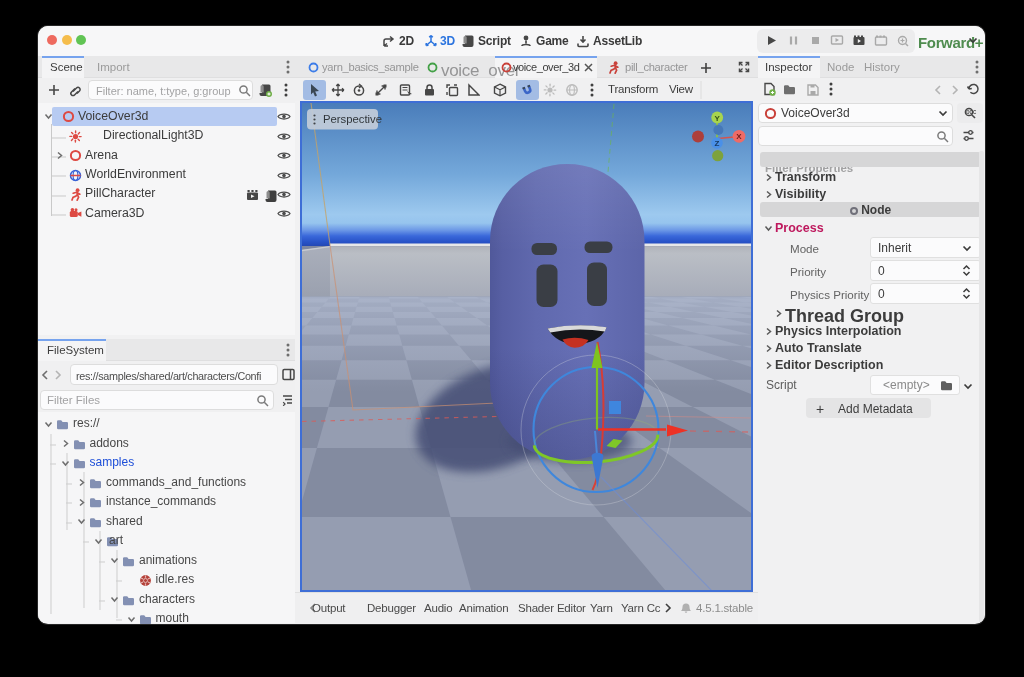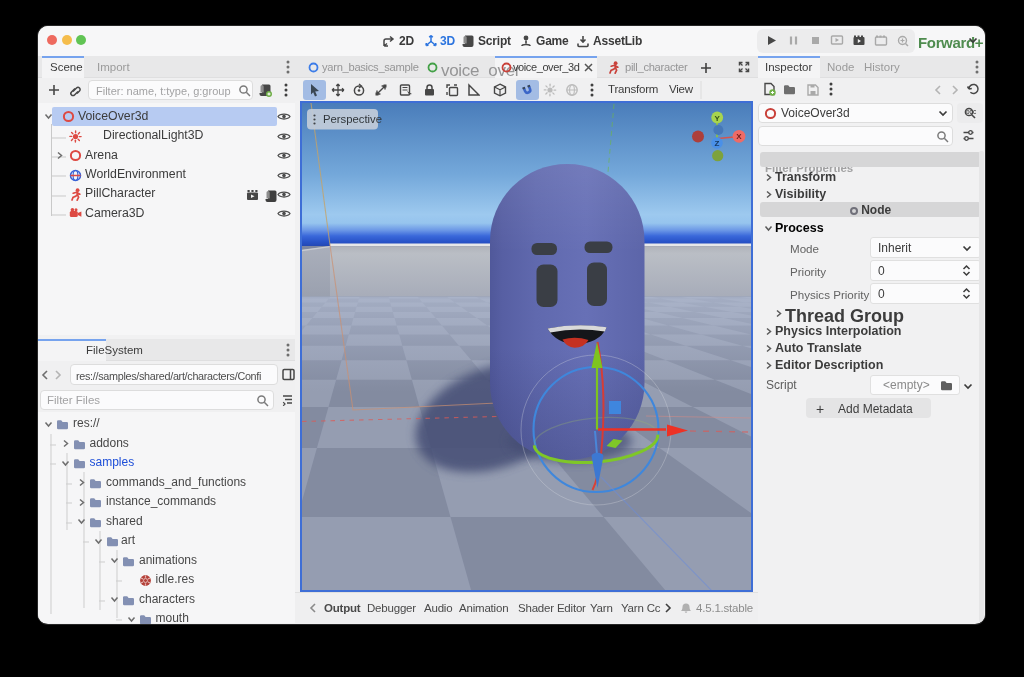--- a/index.html
+++ b/index.html
@@ -197,21 +197,21 @@
       <path d="M1.5 1 h2.2 v2 h-2.2 Z M5.4 1 h2.2 v2 h-2.2 Z M9.3 1 h2.2 v2 h-2.2 Z" fill="#474747"></path>
       <path d="M5 5.5 L8.5 7.2 L5 9 Z" fill="#f4f4f4"></path>
     </svg>
 <svg style="position:absolute;left:226px;top:162.5px;" width="13" height="13" viewBox="0 0 13 13">
       <path d="M4 1.5 h7 a1.5 1.5 0 0 1 1.5 1.5 v8 a2 2 0 0 1 -2 2 h-7 a2 2 0 0 1 -2 -2 v-1 h2.5" fill="#3f3f3f"></path>
       <path d="M2.5 3.5 a 1.6 1.6 0 0 1 3.2 0 v6 h-3.2 Z" fill="#8d8d8d"></path>
     </svg>
 <div class="abs" style="left:0px;top:309px;width:257px;height:4px;background:#f1f1f2"></div>
 <div class="abs" style="left:0px;top:313px;width:257px;height:22px;background:#e8e8e9;border-bottom:1px solid #dfdfe0"></div>
 <div class="abs" style="left:0px;top:313px;width:68px;height:22px;background:#f4f4f5;border-top:2px solid #76a3ee"></div>
-<div class="txt" style="left:9px;top:318px;font-size:11.5px;color:#3c3c3c;font-weight:400;margin-left:39px;">FileSystem</div>
+<div class="txt" style="left:9px;top:318px;font-size:11.5px;color:#3c3c3c;font-weight:400;">FileSystem</div>
 <svg style="position:absolute;left:248px;top:317px;" width="5" height="14" viewBox="0 0 5 14">
       <circle cx="2" cy="2" r="1.5" fill="#6e6e6e"></circle>
       <circle cx="2" cy="7" r="1.5" fill="#6e6e6e"></circle>
       <circle cx="2" cy="12" r="1.5" fill="#6e6e6e"></circle>
     </svg>
 <div class="abs" style="left:0px;top:335px;width:257px;height:28px;background:#f0f0f1"></div>
 <svg style="position:absolute;left:2px;top:343px;" width="11" height="12" viewBox="0 0 11 12">
       <path d="M7 2 L3 6 L7 10" fill="none" stroke="#6e6e6e" stroke-width="1.6"></path>
     </svg>
 <svg style="position:absolute;left:15px;top:343px;" width="11" height="12" viewBox="0 0 11 12">
@@ -321,21 +321,21 @@
 <svg style="position:absolute;left:51.0px;top:489.5px;" width="13" height="12" viewBox="0 0 13 12">
       <path d="M1 3.5 a1.2 1.2 0 0 1 1.2-1.2 h3 l1.4 1.6 h4.2 a1.2 1.2 0 0 1 1.2 1.2 v5 a1.2 1.2 0 0 1 -1.2 1.2 h-8.6 a1.2 1.2 0 0 1 -1.2 -1.2 Z" fill="#8390b3"></path>
     </svg>
 <div class="txt" style="left:68.0px;top:487.5px;font-size:12px;color:#474747;font-weight:400;">shared</div>
 <svg style="position:absolute;left:55.5px;top:510.5px;" width="9" height="9" viewBox="0 0 9 9">
       <path d="M1.5 2.5 L4.5 6 L7.5 2.5" fill="none" stroke="#6e6e6e" stroke-width="1.5"></path>
     </svg>
 <svg style="position:absolute;left:67.5px;top:509.0px;" width="13" height="12" viewBox="0 0 13 12">
       <path d="M1 3.5 a1.2 1.2 0 0 1 1.2-1.2 h3 l1.4 1.6 h4.2 a1.2 1.2 0 0 1 1.2 1.2 v5 a1.2 1.2 0 0 1 -1.2 1.2 h-8.6 a1.2 1.2 0 0 1 -1.2 -1.2 Z" fill="#8390b3"></path>
     </svg>
-<div class="txt" style="left:83px;top:507.0px;font-size:12px;color:#474747;font-weight:400;">art</div>
+<div class="txt" style="left:71px;top:507.0px;font-size:12px;color:#474747;font-weight:400;">art</div>
 <svg style="position:absolute;left:72.0px;top:530.0px;" width="9" height="9" viewBox="0 0 9 9">
       <path d="M1.5 2.5 L4.5 6 L7.5 2.5" fill="none" stroke="#6e6e6e" stroke-width="1.5"></path>
     </svg>
 <svg style="position:absolute;left:84.0px;top:528.5px;" width="13" height="12" viewBox="0 0 13 12">
       <path d="M1 3.5 a1.2 1.2 0 0 1 1.2-1.2 h3 l1.4 1.6 h4.2 a1.2 1.2 0 0 1 1.2 1.2 v5 a1.2 1.2 0 0 1 -1.2 1.2 h-8.6 a1.2 1.2 0 0 1 -1.2 -1.2 Z" fill="#8390b3"></path>
     </svg>
 <div class="txt" style="left:101.0px;top:526.5px;font-size:12px;color:#474747;font-weight:400;">animations</div>
 <svg style="position:absolute;left:100.5px;top:547.5px;" width="13" height="13" viewBox="0 0 13 13">
       <circle cx="6.5" cy="6.5" r="5.4" fill="#b5413a"></circle>
       <circle cx="6.5" cy="6.5" r="2" fill="none" stroke="#e3b7b3" stroke-width="1"></circle>
@@ -636,21 +636,21 @@
 <rect x="307" y="109" width="71" height="20.5" rx="4" fill="#c2ccd9" opacity="0.92"></rect>
 <circle cx="314.5" cy="115.5" r="1.1" fill="#3f4348"></circle>
       <circle cx="314.5" cy="119.5" r="1.1" fill="#3f4348"></circle>
       <circle cx="314.5" cy="123.5" r="1.1" fill="#3f4348"></circle>
 <text x="323" y="123" font-size="11.3" fill="#30353a" font-family="Liberation Sans,sans-serif">Perspective</text>
 </svg>
 <div class="abs" style="left:257px;top:566px;width:463px;height:31px;background:#efeff0;border-top:1px solid #e0e0e0"></div>
 <svg style="position:absolute;left:270px;top:576px;" width="10" height="11" viewBox="0 0 10 11">
       <path d="M7 2 L3 6 L7 10" fill="none" stroke="#8a8a8a" stroke-width="1.6"></path>
     </svg>
-<div class="txt" style="left:286px;top:576px;font-size:11.5px;color:#4a4a4a;font-weight:700;letter-spacing:-0.2px">Output</div>
+<div class="txt" style="left:274px;top:576px;font-size:11.5px;color:#4a4a4a;font-weight:400;letter-spacing:-0.2px">Output</div>
 <div class="txt" style="left:329px;top:576px;font-size:11.5px;color:#4a4a4a;font-weight:400;letter-spacing:-0.2px">Debugger</div>
 <div class="txt" style="left:386px;top:576px;font-size:11.5px;color:#4a4a4a;font-weight:400;letter-spacing:-0.2px">Audio</div>
 <div class="txt" style="left:421px;top:576px;font-size:11.5px;color:#4a4a4a;font-weight:400;letter-spacing:-0.2px">Animation</div>
 <div class="txt" style="left:480px;top:576px;font-size:11.5px;color:#4a4a4a;font-weight:400;letter-spacing:-0.2px">Shader Editor</div>
 <div class="txt" style="left:552px;top:576px;font-size:11.5px;color:#4a4a4a;font-weight:400;letter-spacing:-0.2px">Yarn</div>
 <div class="txt" style="left:583px;top:576px;font-size:11.5px;color:#4a4a4a;font-weight:400;letter-spacing:-0.2px">Yarn Cc</div>
 <svg style="position:absolute;left:625px;top:576px;" width="10" height="11" viewBox="0 0 10 11">
       <path d="M3 2 L7 6 L3 10" fill="none" stroke="#3f3f3f" stroke-width="1.6"></path>
     </svg>
 <svg style="position:absolute;left:642px;top:576px;" width="12" height="12" viewBox="0 0 12 12">
@@ -729,21 +729,21 @@
       <path d="M3 1.5 L6.5 4.5 L3 7.5" fill="none" stroke="#5a5a5a" stroke-width="1.5"></path>
     </svg>
 <div class="txt" style="left:737px;top:144px;font-size:12.5px;color:#3c3c3c;font-weight:700;">Transform</div>
 <svg style="position:absolute;left:726px;top:164px;" width="9" height="9" viewBox="0 0 9 9">
       <path d="M3 1.5 L6.5 4.5 L3 7.5" fill="none" stroke="#5a5a5a" stroke-width="1.5"></path>
     </svg>
 <div class="txt" style="left:737px;top:161px;font-size:12.5px;color:#3c3c3c;font-weight:700;">Visibility</div>
 <svg style="position:absolute;left:726px;top:198px;" width="9" height="9" viewBox="0 0 9 9">
       <path d="M1.5 2.5 L4.5 6 L7.5 2.5" fill="none" stroke="#5a5a5a" stroke-width="1.5"></path>
     </svg>
-<div class="txt" style="left:737px;top:195px;font-size:12.5px;color:#000000;font-weight:700;">Process</div>
+<div class="txt" style="left:737px;top:195px;font-size:12.5px;color:#be185d;font-weight:700;">Process</div>
 <svg style="position:absolute;left:736px;top:283px;" width="9" height="9" viewBox="0 0 9 9">
       <path d="M3 1.5 L6.5 4.5 L3 7.5" fill="none" stroke="#5a5a5a" stroke-width="1.5"></path>
     </svg>
 <div class="txt" style="left:747px;top:280px;font-size:18px;color:#3c3c3c;font-weight:700;">Thread Group</div>
 <svg style="position:absolute;left:726px;top:301px;" width="9" height="9" viewBox="0 0 9 9">
       <path d="M3 1.5 L6.5 4.5 L3 7.5" fill="none" stroke="#5a5a5a" stroke-width="1.5"></path>
     </svg>
 <div class="txt" style="left:737px;top:298px;font-size:12.5px;color:#3c3c3c;font-weight:700;">Physics Interpolation</div>
 <svg style="position:absolute;left:726px;top:318px;" width="9" height="9" viewBox="0 0 9 9">
       <path d="M3 1.5 L6.5 4.5 L3 7.5" fill="none" stroke="#5a5a5a" stroke-width="1.5"></path>

